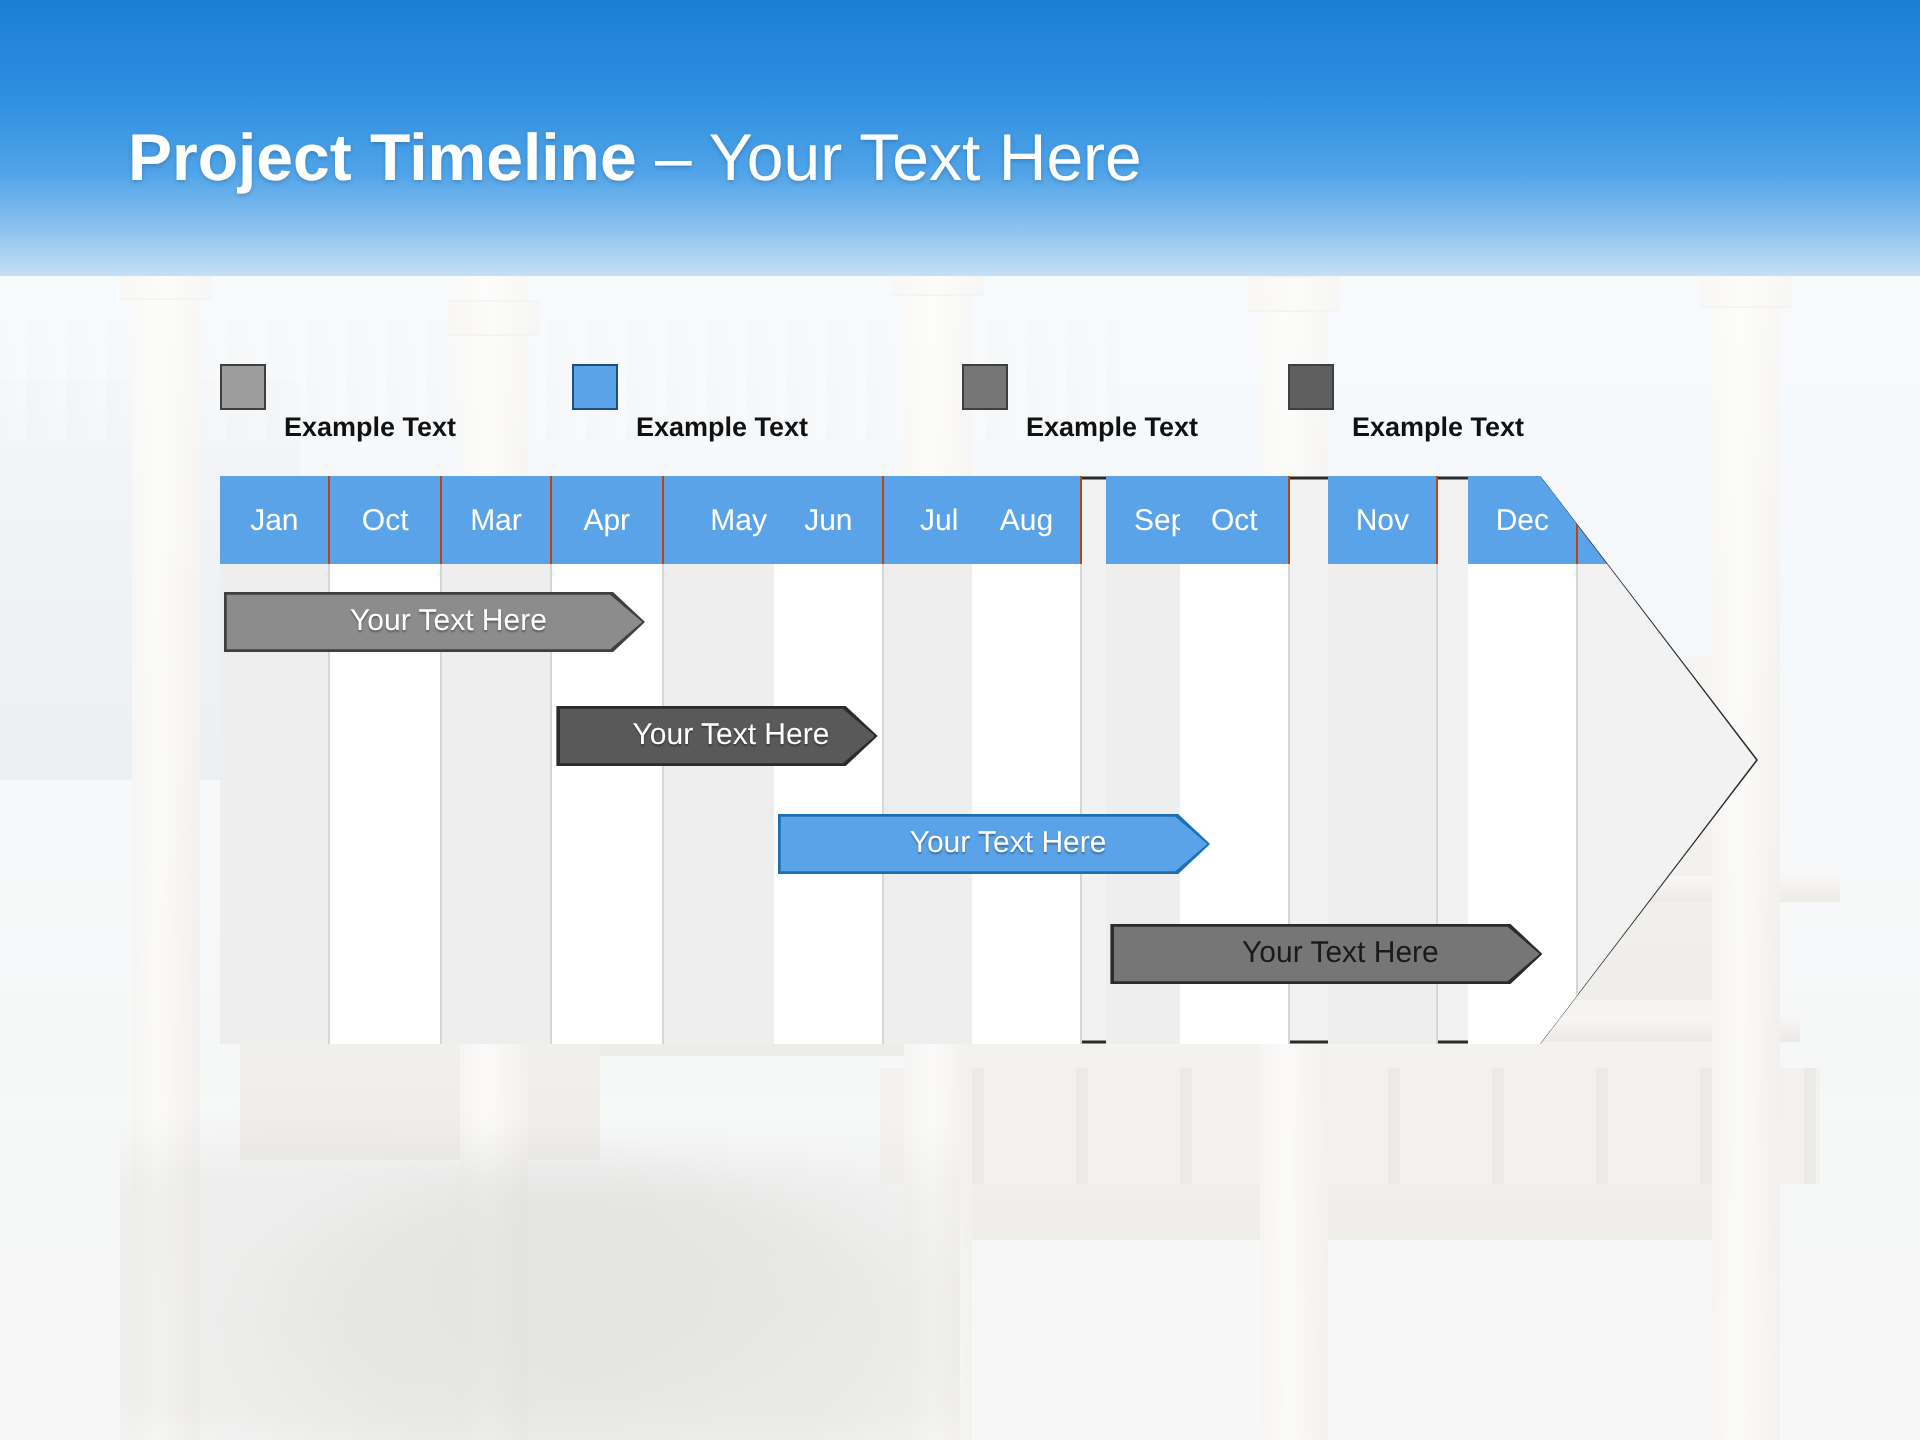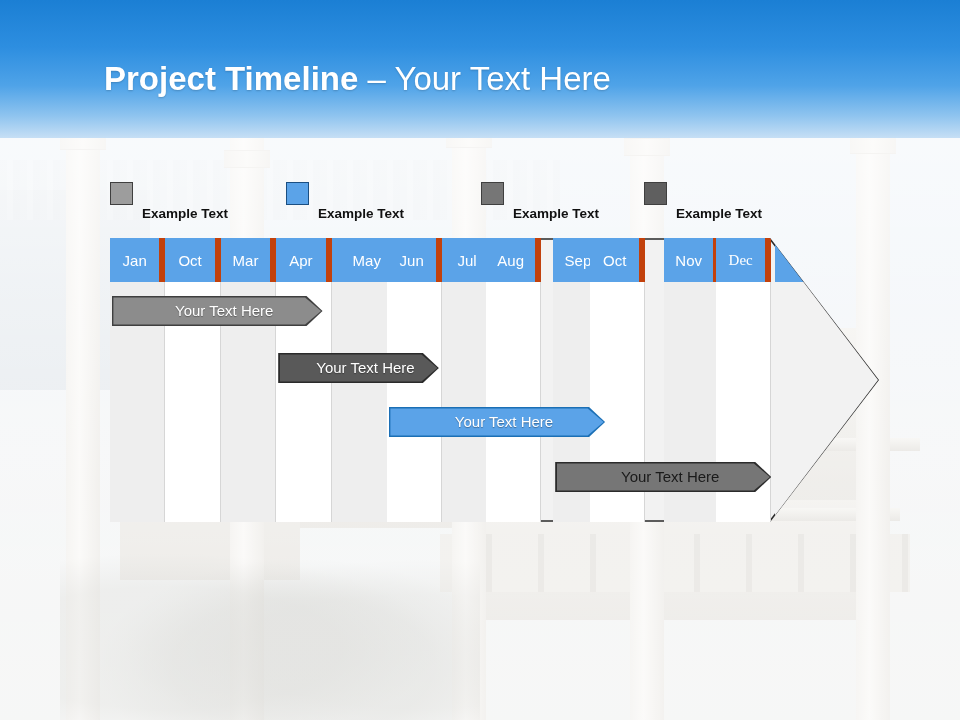--- a/index.html
+++ b/index.html
@@ -51,36 +51,36 @@
      background:repeating-linear-gradient(90deg,#dedbd4 0 46px,#cac6be 46px 52px);}
   .trees{position:absolute;left:60px;top:420px;width:420px;height:180px;
      background:radial-gradient(ellipse at 25% 60%,rgba(150,150,140,.30) 0 40%,transparent 62%),
                 radial-gradient(ellipse at 58% 70%,rgba(140,140,130,.26) 0 38%,transparent 60%),
                 radial-gradient(ellipse at 85% 62%,rgba(150,150,140,.22) 0 36%,transparent 58%);}
 
   
   .header-band{position:absolute;left:0;top:0;width:960px;height:138px;
     background:linear-gradient(180deg,#1b7fd4 0%,#2d8ee0 34%,#4fa3e8 62%,#8fc4ef 84%,#c6dff5 100%);}
   .title{position:absolute;left:64px;top:60px;font-size:33px;color:#ffffff;white-space:nowrap;
-         text-shadow:0 1px 2px rgba(0,0,0,.18);margin-left:40px;}
+         text-shadow:0 1px 2px rgba(0,0,0,.18);}
   .title .t-bold{font-weight:bold;}
   .title .t-light{font-weight:normal;}
 
   
   .legend{position:absolute;left:110px;top:166px;width:760px;height:30px;}
   .legend-item{position:absolute;display:flex;align-items:center;gap:9px;}
   .swatch{width:23px;height:23px;border:1px solid #3a3a3a;box-sizing:border-box;}
   .legend-label{font-size:13.5px;font-weight:bold;color:#111;white-space:nowrap;margin-top:40px;}
 
   
   .chart{position:absolute;left:110px;top:238px;width:770px;height:284px;}
   .chart-shape{position:absolute;left:0;top:0;width:770px;height:284px;}
   .col{position:absolute;top:0;width:55.4px;height:284px;}
   .col .hdr{position:absolute;left:0;top:0;width:100%;height:44px;background:#5ba3e8;
-     box-sizing:border-box;border-right:6px solid #c2410c;
+     box-sizing:border-box;border-right:1px solid #c2410c;
      display:flex;align-items:center;justify-content:center;}
   .col .hdr span{font-size:15px;color:#ffffff;}
   .col .body{position:absolute;left:0;top:44px;width:100%;height:240px;
      box-sizing:border-box;border-right:1px solid #d6d6d6;}
   .col.odd .body{background:#eeeeee;}
   .col.even .body{background:#ffffff;}
   .tail-hdr{position:absolute;left:665.0px;top:0;width:105px;height:44px;background:#5ba3e8;}
   .tail-body{position:absolute;left:665.0px;top:44px;width:105px;height:240px;background:#f2f2f2;}
 
   
@@ -217,21 +217,21 @@
           <div class="hdr">
             <span>Oct</span>
           </div>
         </div>
         <div class="col odd" style="left: 554px;">
           <div class="body"></div>
           <div class="hdr">
             <span>Nov</span>
           </div>
         </div>
-        <div class="col even" style="left: 606px; font-family: Liberation Serif, serif;">
+        <div class="col even" style="left: 624px;">
           <div class="body"></div>
           <div class="hdr">
             <span>Dec</span>
           </div>
         </div>
       </div>
     <div id="bars" style="position:absolute;inset:0;">
         <div class="bar-wrap" style="left: 2px; top: 58px; width: 210.52px; height: 30px;">
           <div class="edge" style="background: rgb(63, 63, 63);"></div>
           <div class="bar" style="left: 1.4px; top: 1.4px; width: 207.72px; height: 27.2px; background: rgb(140, 140, 140);">

